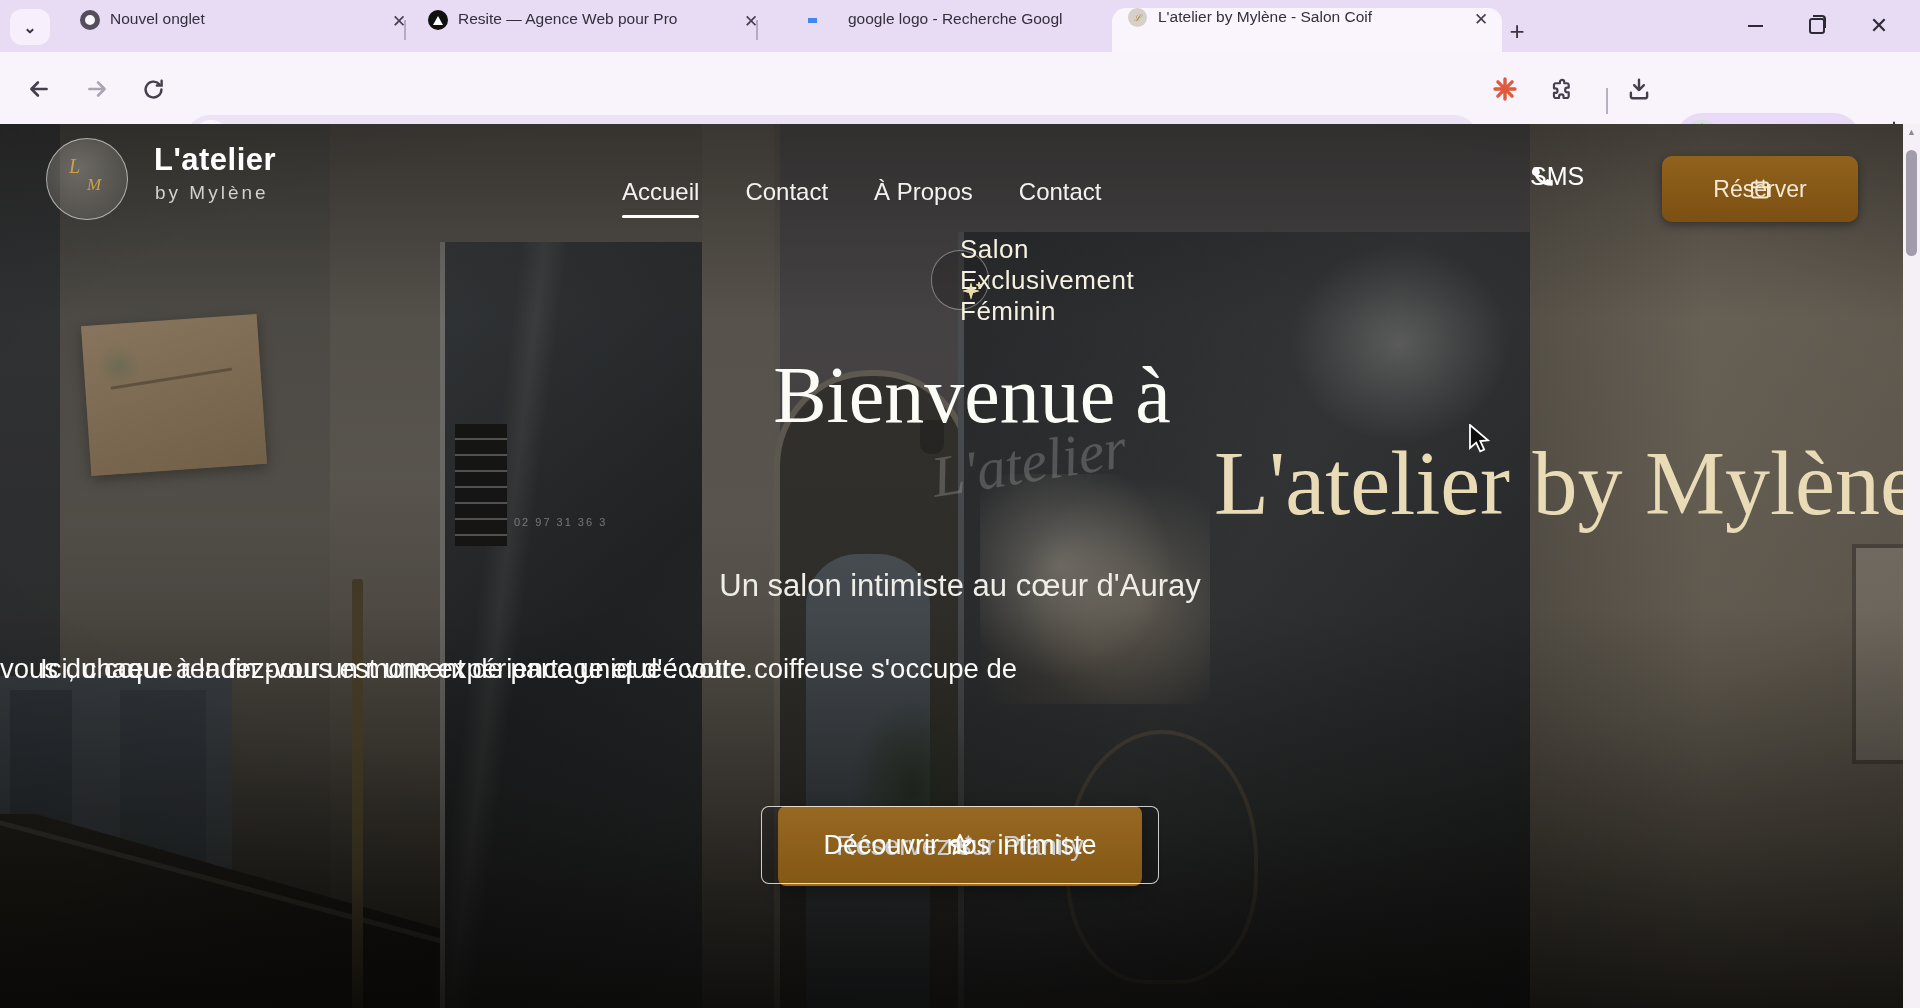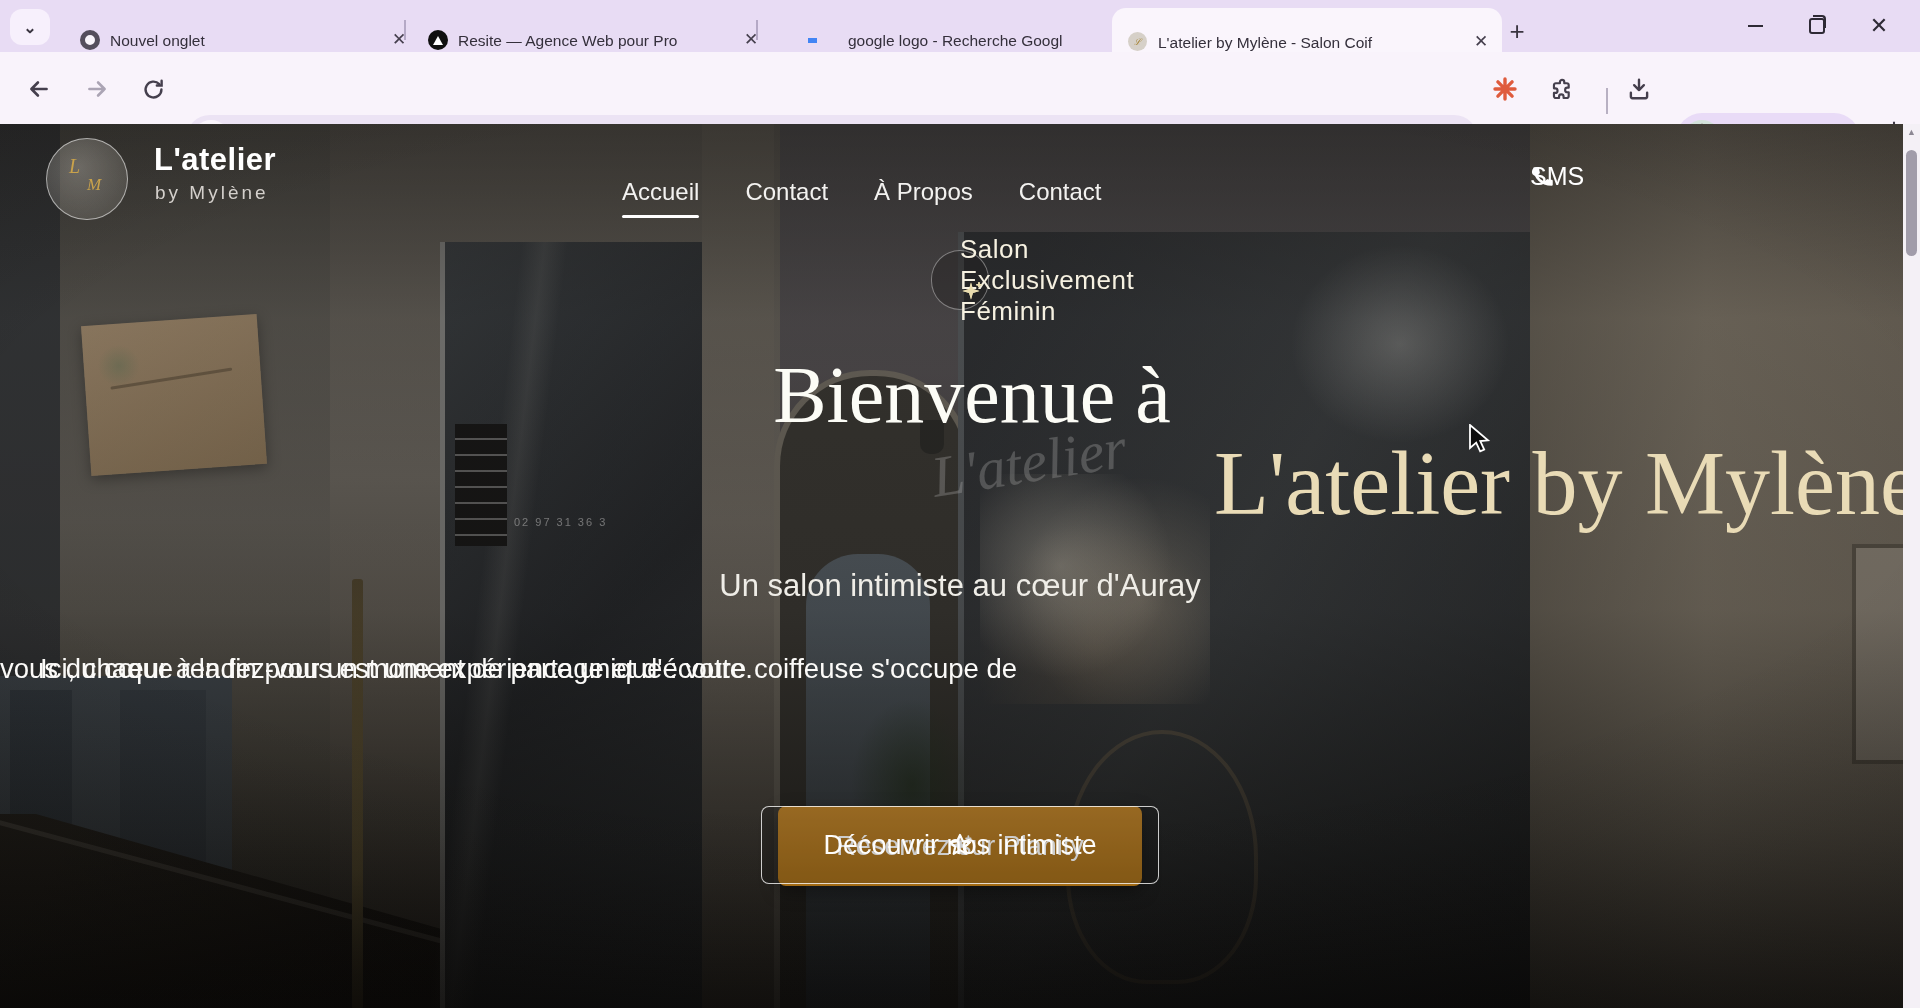--- a/index.html
+++ b/index.html
@@ -2,21 +2,21 @@
 <html><head>
 <meta charset="utf-8">
 <style>
   html,body{margin:0;padding:0;background:#000;}
   body{width:1920px;height:1008px;overflow:hidden;font-family:"Liberation Sans",sans-serif;-webkit-font-smoothing:antialiased;}
   .browser{position:relative;width:1920px;height:1008px;background:#e8dcf4;overflow:hidden;}
 
   
   .tabstrip{position:absolute;top:0;left:0;width:100%;height:52px;background:#e8dcf4;}
   .tab-search{position:absolute;left:10px;top:9px;width:40px;height:36px;border-radius:12px;background:#f7f0fc;display:flex;align-items:center;justify-content:center;color:#3a3540;font-size:16px;font-weight:bold;cursor:default;}
-  .tab{position:absolute;top:10px;height:40px;display:flex;align-items:flex-end;padding:0 10px;border-radius:12px;}
+  .tab{position:absolute;top:10px;height:40px;display:flex;align-items:flex-start;padding:0 10px;border-radius:12px;}
   .tab .favicon{width:20px;height:20px;margin:0 10px 0 6px;flex:0 0 auto;position:relative;}
   .tab-title{font-size:15.5px;color:#342f3b;white-space:nowrap;overflow:hidden;flex:1;}
   .tab-close{width:22px;height:22px;border-radius:6px;display:flex;align-items:center;justify-content:center;font-size:17px;color:#453f4d;margin-left:8px;flex:0 0 auto;}
   .tab.active{background:#faf5fc;top:8px;height:44px;border-radius:14px 14px 0 0;}
   .tab-sep{position:absolute;top:20px;width:1.5px;height:20px;background:#b5a9c6;}
   .newtab{position:absolute;left:1500px;top:14px;width:34px;height:34px;display:flex;align-items:center;justify-content:center;font-size:26px;color:#3a3540;font-weight:400;}
   .wincontrols{position:absolute;right:0;top:0;height:52px;display:flex;align-items:center;gap:28px;padding-right:24px;color:#2e2a35;}
   .winbtn{width:34px;height:34px;display:flex;align-items:center;justify-content:center;font-size:19px;}
   .icon-min{width:15px;height:2.2px;background:#2e2a35;display:block;}
   .icon-restore{width:12px;height:12px;border:2px solid #2e2a35;border-radius:3px;position:relative;display:block;}
@@ -292,20 +292,27 @@
         <span class="nav-link">Contact</span>
       </nav>
 
       <span class="sms-link">
         <svg width="26" height="26" viewBox="0 0 24 24" fill="#fff">
             <path d="M6.62 10.79a15.05 15.05 0 0 0 6.59 6.59l2.2-2.2a1 1 0 0 1 1.01-.24c1.12.37 2.33.57 3.58.57a1 1 0 0 1 1 1V20a1 1 0 0 1-1 1C10.07 21 3 13.93 3 5a1 1 0 0 1 1-1h3.5a1 1 0 0 1 1 1c0 1.25.2 2.46.57 3.58a1 1 0 0 1-.25 1.01l-2.2 2.2z"></path>
           </svg>
         <span>SMS</span>
       </span>
 
+      <button class="reserve-btn">
+        <svg width="24" height="24" viewBox="0 0 24 24" fill="none" stroke="#f4e9d4" stroke-width="2" stroke-linecap="round">
+            <rect x="4" y="5.5" width="16" height="15" rx="2"></rect>
+            <path d="M4 10.2h16M8.5 3.5v4M15.5 3.5v4"></path>
+          </svg>
+        <span>Réserver</span>
+      </button>
     </div>
 
     <div class="hero">
       <div class="badge">
         <span class="spark">
           <svg width="24" height="24" viewBox="0 0 24 24" fill="#e9dcae">
               <path d="M11 2.5l1.9 6.6 6.6 1.9-6.6 1.9L11 19.5l-1.9-6.6-6.6-1.9 6.6-1.9z"></path>
               <path d="M19 2.8v4M17 4.8h4" stroke="#e9dcae" stroke-width="1.6" stroke-linecap="round"></path>
             </svg>
         </span>

